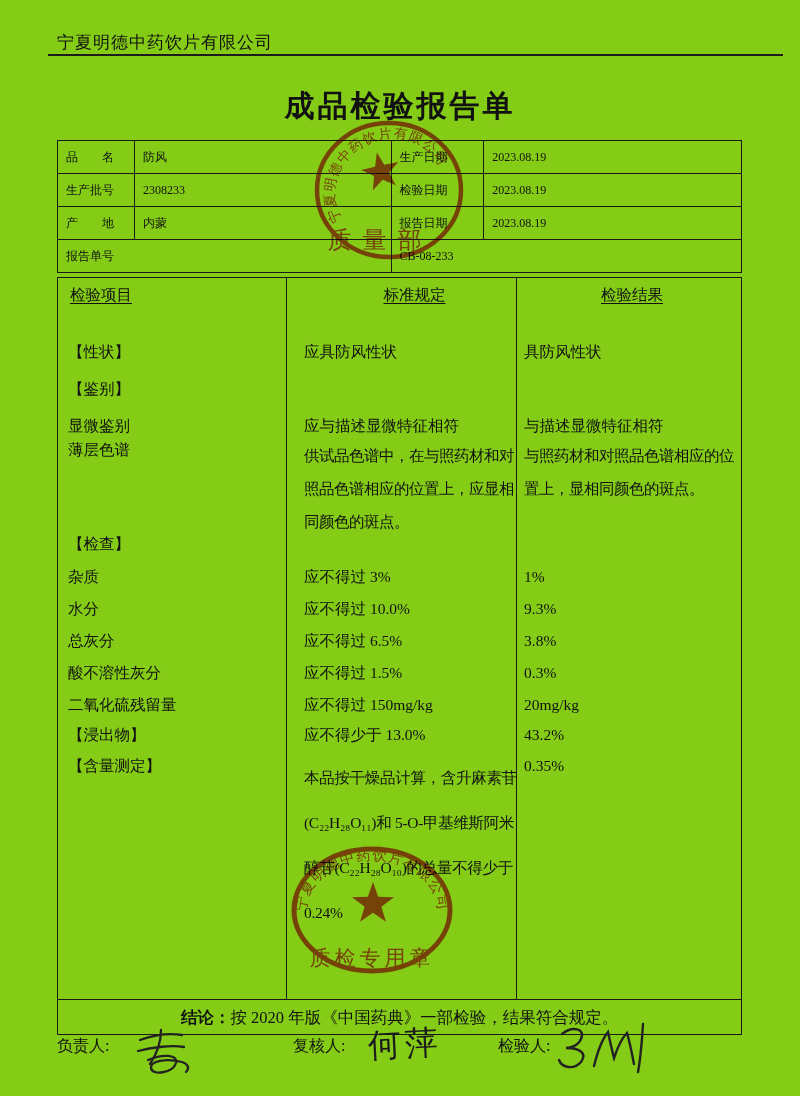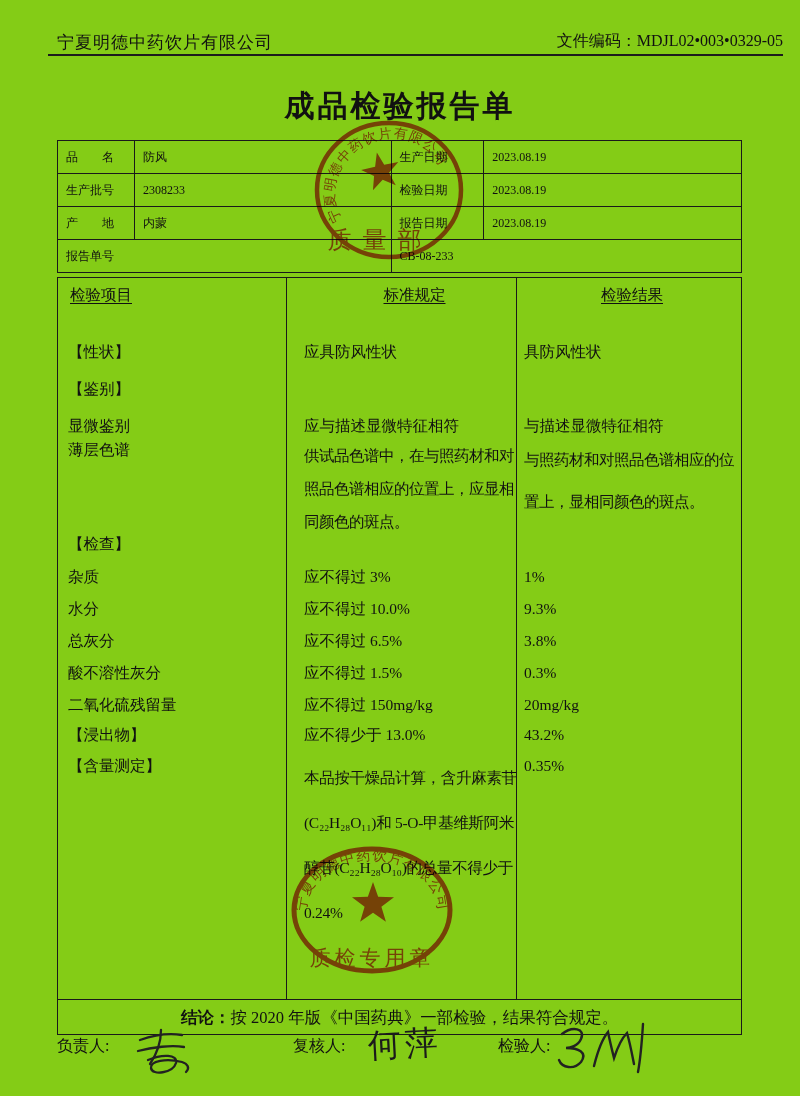--- a/index.html
+++ b/index.html
@@ -28,21 +28,21 @@
   .v1 { left:228px; } .v2 { left:458px; }
   .trow { position:absolute; left:0; width:100%; }
   .c1,.c2,.c3 { position:absolute; top:0; line-height:22px; }
   .c1 { left:0; width:228px; padding-left:10px; }
   .c2 { left:240px; width:230px; padding:0 3px 0 6px; }
   .c3 { left:458px; width:227px; padding:0 3px 0 8px; }
   .thead .c1 { padding-left:12px; }
   .thead .c2,.thead .c3 { text-align:center; }
   .thead span { text-decoration:underline; text-underline-offset:3px; }
   .multi .c2,.multi .c3 { line-height:33px; letter-spacing:-0.5px; }
-  .multi .c3 { line-height:42px; }
+  .multi .c3 { line-height:33px; }
   .assay .c2 { line-height:45px; letter-spacing:-0.3px; }
   .concl { position:absolute; left:0; top:721px; width:100%; height:37px;
            border-top:1px solid #1a1a1a; text-align:center; line-height:36px; font-size:16.5px; }
   .concl b { font-weight:bold; }
   
   .stamp { position:absolute; mix-blend-mode:multiply; opacity:0.88; }
   .stamp-top { left:308px; top:106px; }
   .stamp-bottom { left:272px; top:828px; }
   
   .sig-label { position:absolute; font-size:16px; top:1036px; }
@@ -52,21 +52,20 @@
   .sig3 { left:548px; top:1018px; }
   .sig2-text { position:absolute; left:368px; top:1022px; font-size:33px; color:#1b1b1b;
                transform:rotate(-3deg); letter-spacing:4px; font-family:"Liberation Serif",serif; }
 </style>
 </head>
 <body>
 
 <div class="page">
 
   <div class="hdr-company">宁夏明德中药饮片有限公司</div>
-  <div class="hdr-code">文件编码：MDJL02•003•0329-05</div>
   <div class="hdr-rule"></div>
 
   <div class="title">成品检验报告单</div>
 
   <table class="info">
     <tbody>
         <tr>
       <td class="w-l1">品　　名</td>
       <td class="w-v1">防风</td>
       <td class="w-l2">生产日期</td>

